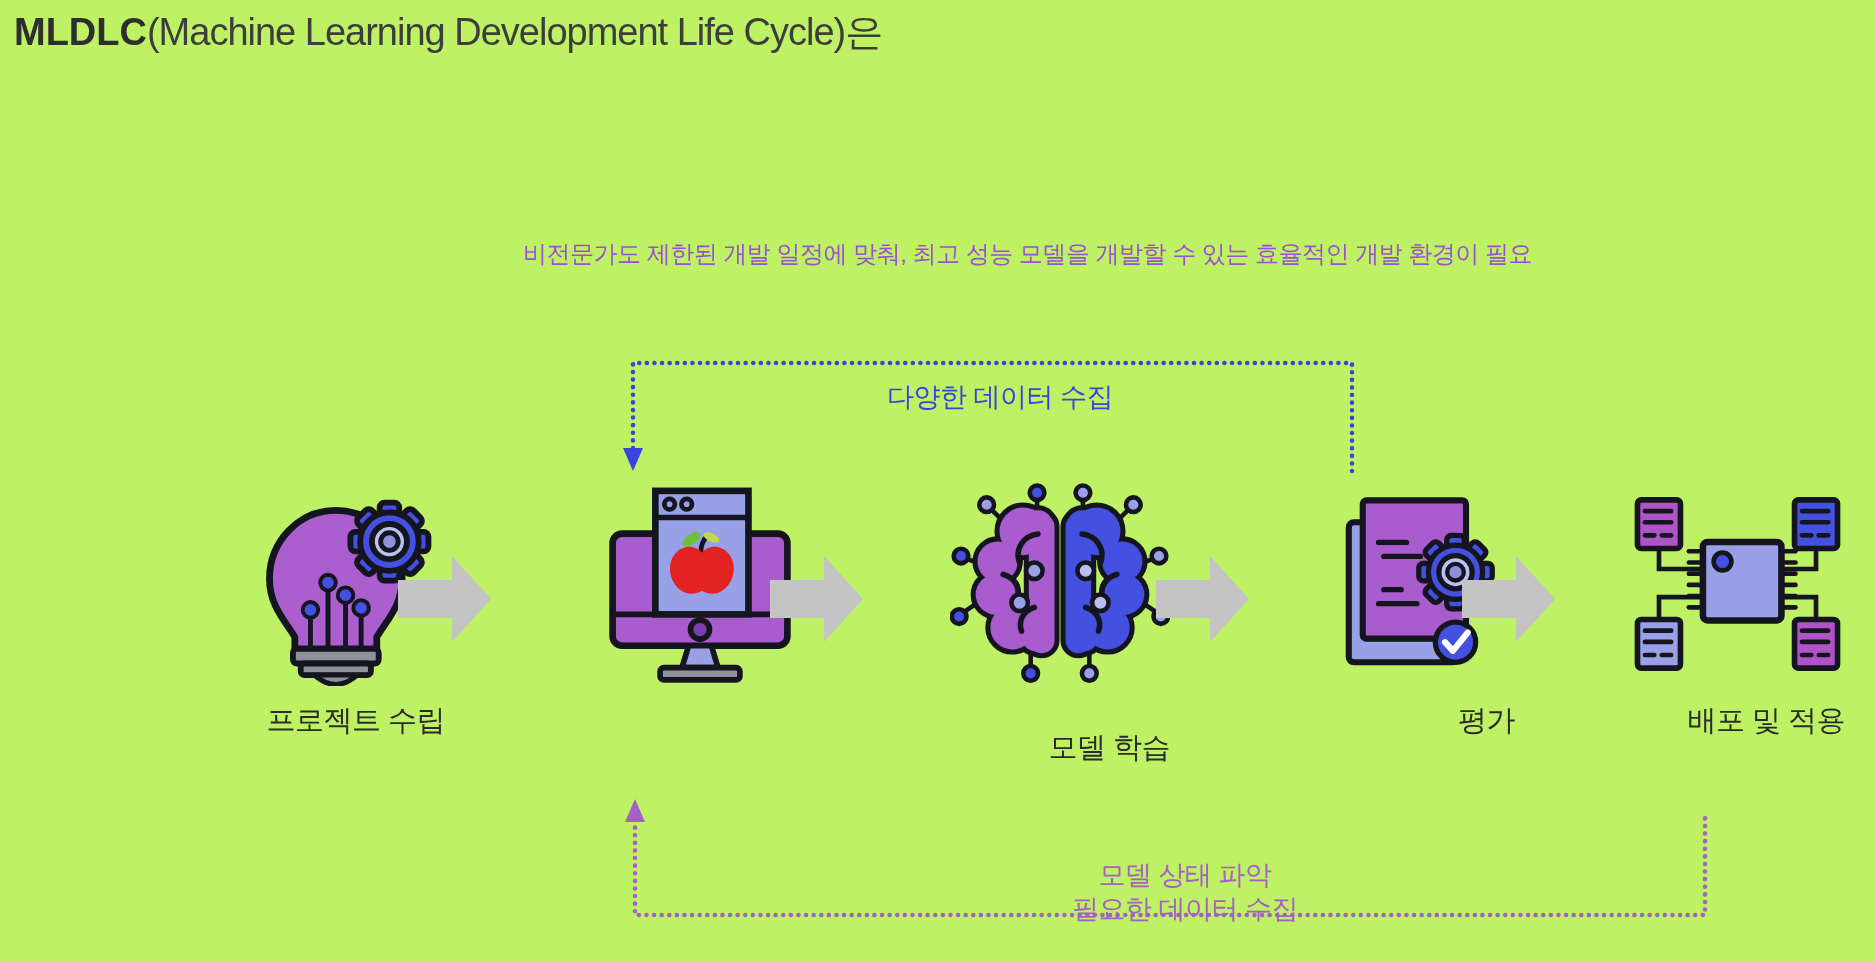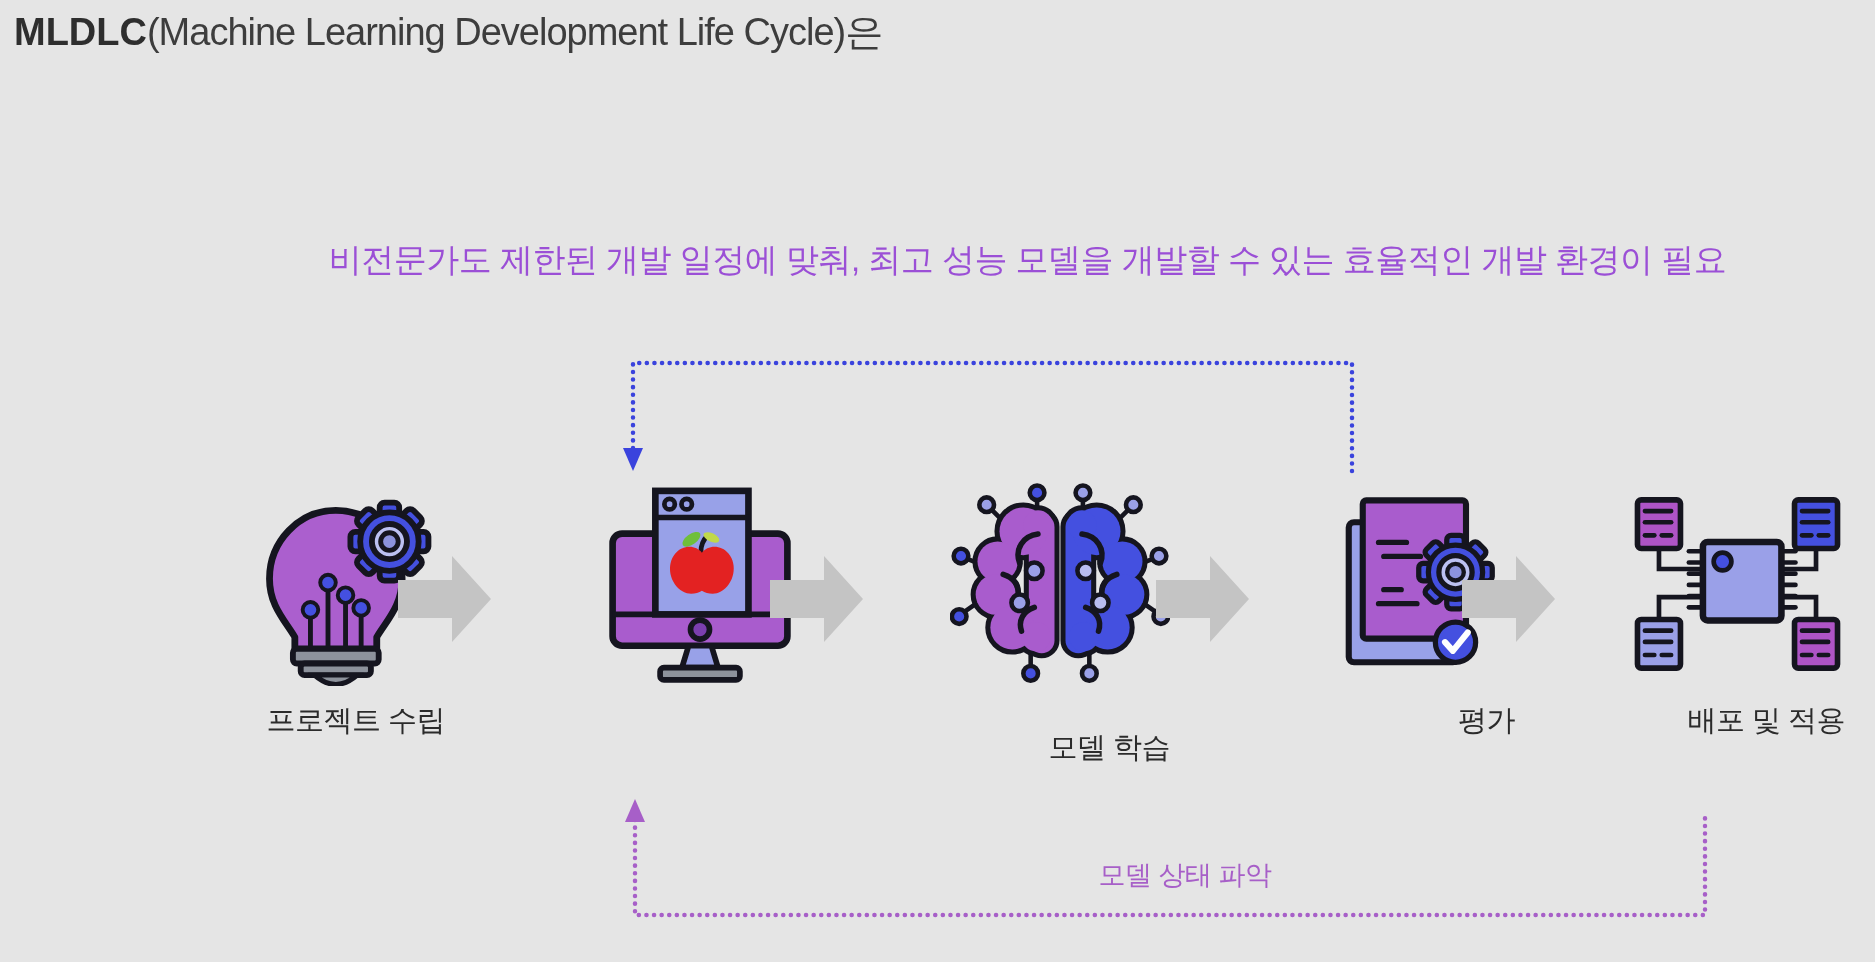--- a/index.html
+++ b/index.html
@@ -1,30 +1,30 @@
 <!DOCTYPE html>
 <html><head>
 <meta charset="utf-8">
 <style>
   * { margin:0; padding:0; box-sizing:border-box; }
   html,body { background:#ffffff; }
   .page {
-    position:relative; width:1875px; height:962px; background:#e5e5e5;
+    position:relative; width:1875px; height:962px; background:#bef264;
     font-family:"Liberation Sans","DejaVu Sans",sans-serif; overflow:hidden;
   }
   
   .header { position:absolute; left:14px; top:4px; color:#3a3a3a; }
   .t1 { font-size:38px; font-weight:400; letter-spacing:-1px; line-height:56px; color:#3d3d3d; }
   .t1 .strong { font-weight:800; letter-spacing:0; color:#2e2e2e; }
   .t2 { font-size:38px; font-weight:400; letter-spacing:-1px; line-height:52px; color:#3d3d3d; }
   .t2 .strong { font-weight:800; color:#2a2a2a; }
   
   .callout {
     position:absolute; left:180px; top:238px; width:1695px;
-    text-align:center; font-size:33px; font-weight:400; letter-spacing:-0.5px;
+    text-align:center; font-size:24px; font-weight:400; letter-spacing:-0.5px;
   }
   
   .stage { position:absolute; top:476px; width:320px; display:flex; flex-direction:column; align-items:flex-end; }
   .icon-wrap { height:215px; display:flex; align-items:center; justify-content:center; }
   .stage-label { margin-top:10px; font-size:29px; color:#2b2b2b; letter-spacing:-0.5px; white-space:nowrap; }
   .s1 { left:125px; }
   .s2 { left:475px; }
   .s3 { left:850px;gap:27px; }
   .s4 { left:1195px; }
   .s5 { left:1525px; }
@@ -48,20 +48,21 @@
     <div class="t1"><span class="strong">MLDLC</span><span>(Machine Learning Development Life Cycle)은</span></div>
   </div>
 
   <div class="callout" style="color: rgb(155, 79, 214);">비전문가도 제한된 개발 일정에 맞춰, 최고 성능 모델을 개발할 수 있는 효율적인 개발 환경이 필요</div>
 
   <svg class="loop loop-top" width="780" height="150">
     <path d="M23,103 L23,18 L742,18 L742,133" fill="none" stroke="#3a43dd" stroke-width="4.5" stroke-dasharray="0.1 7.5" stroke-linecap="round"></path>
     <polygon points="13,103 33,103 23,126" fill="#3a43dd"></polygon>
   </svg>
   <div class="loop-label top" style="color: rgb(58, 67, 221);">
+    <div>다양한 데이터 수집</div>
   </div>
 
   <div class="stage s1">
     <div class="icon-wrap">
       <svg width="195" height="205" viewBox="0 0 200 210">
         <path d="M88,30 C126,30 156,62 156,100 C156,128 140,143 130,160 L130,172 L46,172 L46,160 C36,143 20,128 20,100 C20,62 50,30 88,30 Z" fill="#ab5fce" stroke="#15151f" stroke-width="7" stroke-linejoin="round"></path>
         <g stroke="#15151f" stroke-width="5" stroke-linecap="round">
           <line x1="62" y1="172" x2="62" y2="140"></line>
           <line x1="80" y1="172" x2="80" y2="112"></line>
           <line x1="98" y1="172" x2="98" y2="125"></line>
@@ -296,15 +297,16 @@
     </div>
     <div class="stage-label">배포 및 적용</div>
   </div>
 
   <svg class="loop loop-bottom" width="1150" height="150">
     <path d="M25,32 L25,127 L1095,127 L1095,24" fill="none" stroke="#a75fc8" stroke-width="4.5" stroke-dasharray="0.1 7.5" stroke-linecap="round"></path>
     <polygon points="15,34 35,34 25,11" fill="#a75fc8"></polygon>
   </svg>
   <div class="loop-label bottom" style="color: rgb(167, 95, 200); margin-top: 28px;">
     <div>모델 상태 파악</div>
+    <div>필요한 데이터 수집</div>
   </div>
 
 </div>
 
 </body></html>

